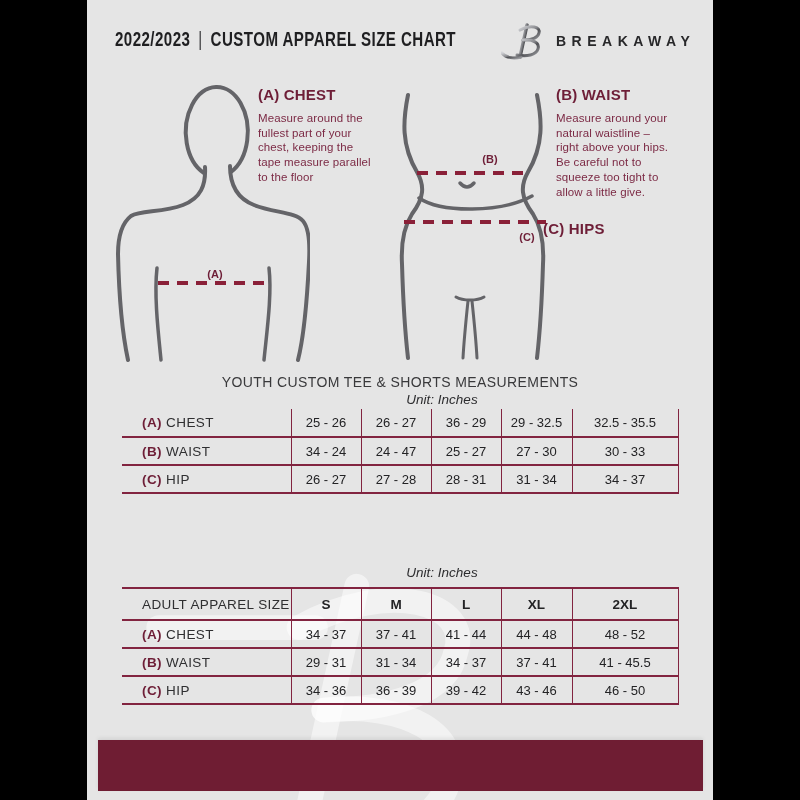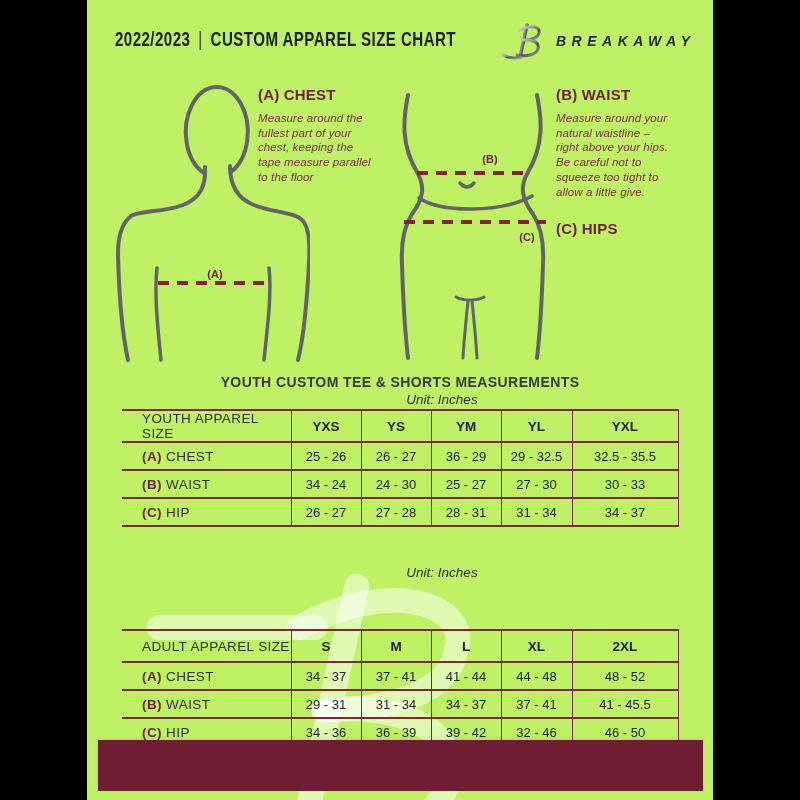--- a/index.html
+++ b/index.html
@@ -4,71 +4,71 @@
 <style>
   * { box-sizing: border-box; }
   html,body { margin:0; padding:0; }
   body {
     width:800px; height:800px; background:#000;
     font-family:"Liberation Sans", sans-serif;
     position:relative; overflow:hidden;
   }
   .doc {
     position:absolute; left:87px; top:0; width:626px; height:800px;
-    background:#bef264; overflow:hidden;
+    background:#e5e5e5; overflow:hidden;
   }
   
   .hdr-line {
     position:absolute; left:28px; top:27px; white-space:nowrap;
     transform:scaleX(.72); transform-origin:left top;
     font-weight:700; font-size:21px; color:#1f1f21; letter-spacing:.6px;
   }
   .hdr-line .sep { margin:0 11px; font-weight:400; color:#3a3a3c; }
-  .brand { position:absolute; left:414px; top:18px; width:210px; height:44px;font-style:italic; }
+  .brand { position:absolute; left:414px; top:18px; width:210px; height:44px; }
   .logo-svg { position:absolute; left:0; top:2px; width:46px; height:40px; }
   .brand-name {
     position:absolute; left:55px; top:15px; font-size:14px; font-weight:700;
     letter-spacing:5.5px; color:#28282a; white-space:nowrap;
   }
   
   .inst { position:absolute; z-index:1; }
   .inst-a { left:171px; top:86px; width:152px; }
   .inst-b { left:469px; top:86px; width:157px; }
-  .inst-c { left:469px; top:220px; width:157px; }
+  .inst-c { left:456px; top:220px; width:157px; }
   .inst-heading { font-size:15px; font-weight:700; color:#6e1e37; letter-spacing:.2px; }
   .inst-body {
-    margin-top:8px; font-size:11.5px; font-style:italic; color:#7c2a45;
+    margin-top:8px; font-size:11.5px; color:#7c2a45;
     line-height:1.28; white-space:pre-line; letter-spacing:.1px;
   }
   .fig { position:absolute; z-index:0; }
   .fig-chest { left:23px; top:82px; }
   .fig-hips  { left:308px; top:90px; }
   .fig text { font-family:"Liberation Sans", sans-serif; font-weight:700; font-size:11px; fill:#6e1e37; }
   
   .sec-title {
     position:absolute; left:0; width:626px; text-align:center; z-index:2;
-    font-size:14px; font-weight:700; color:#39393b; letter-spacing:.4px;
+    font-size:14px; font-weight:400; color:#39393b; letter-spacing:.4px;
   }
   .sec-unit {
     position:absolute; left:0; width:710px; text-align:center; z-index:2;
     font-size:13.5px; font-style:italic; color:#2d2d2f;
   }
   table { position:absolute; left:35px; width:556px; border-collapse:collapse; table-layout:fixed; z-index:2; }
   td { padding:0; text-align:center; vertical-align:middle; font-size:13px; color:#232325;
        border-bottom:2px solid #822440; }
   tr { height:28px; }
   tr.thead { height:32px; }
   tr.thead td { border-top:2.5px solid #822440; }
   td + td { border-left:1.5px solid #822440; }
   td:last-child { border-right:1.5px solid #822440; }
   td.first { text-align:left; padding-left:20px; letter-spacing:.4px; font-size:13.5px; color:#2f2f31; }
   td.size-h { font-weight:700; font-size:13.5px; color:#232325; }
   .pfx { color:#6e1e37; font-weight:700; }
   .t-youth { top:409px; }
-  .t-adult { top:587px;margin-top:42px; }
+  .t-adult { top:587px; }
   
   .watermark { position:absolute; left:55px; top:545px; width:380px; height:330px; z-index:1; }
   .footer-bar { position:absolute; left:11px; top:740px; width:605px; height:51px;
                 background:#6f1d33; z-index:3; box-shadow:0 -2px 4px rgba(0,0,0,.08); }
 </style>
 </head>
 <body>
 
 <div class="doc">
 
@@ -160,40 +160,32 @@
   <table class="t-youth">
     <colgroup>
       <col style="width:169px">
         <col style="width:70px">
         <col style="width:70px">
         <col style="width:70px">
         <col style="width:71px">
         <col style="width:106px">
     </colgroup>
     <tbody>
-        <tr class="thead">
-      <td class="first">YOUTH APPAREL SIZE</td>
-      <td class="size-h">YXS</td>
-      <td class="size-h">YS</td>
-      <td class="size-h">YM</td>
-      <td class="size-h">YL</td>
-      <td class="size-h">YXL</td>
-    </tr>
     <tr>
       <td class="first"><span class="pfx">(A)</span> <span>CHEST</span></td>
       <td>25 - 26</td>
       <td>26 - 27</td>
       <td>36 - 29</td>
       <td>29 - 32.5</td>
       <td>32.5 - 35.5</td>
     </tr>
     <tr>
       <td class="first"><span class="pfx">(B)</span> <span>WAIST</span></td>
       <td>34 - 24</td>
-      <td>24 - 30</td>
+      <td>24 - 47</td>
       <td>25 - 27</td>
       <td>27 - 30</td>
       <td>30 - 33</td>
     </tr>
     <tr>
       <td class="first"><span class="pfx">(C)</span> <span>HIP</span></td>
       <td>26 - 27</td>
       <td>27 - 28</td>
       <td>28 - 31</td>
       <td>31 - 34</td>
@@ -235,20 +227,20 @@
       <td>31 - 34</td>
       <td>34 - 37</td>
       <td>37 - 41</td>
       <td>41 - 45.5</td>
     </tr>
     <tr>
       <td class="first"><span class="pfx">(C)</span> <span>HIP</span></td>
       <td>34 - 36</td>
       <td>36 - 39</td>
       <td>39 - 42</td>
-      <td>32 - 46</td>
+      <td>43 - 46</td>
       <td>46 - 50</td>
     </tr>
   </tbody>
     </table>
 
   <div class="footer-bar"></div>
 </div>
 
 </body></html>

